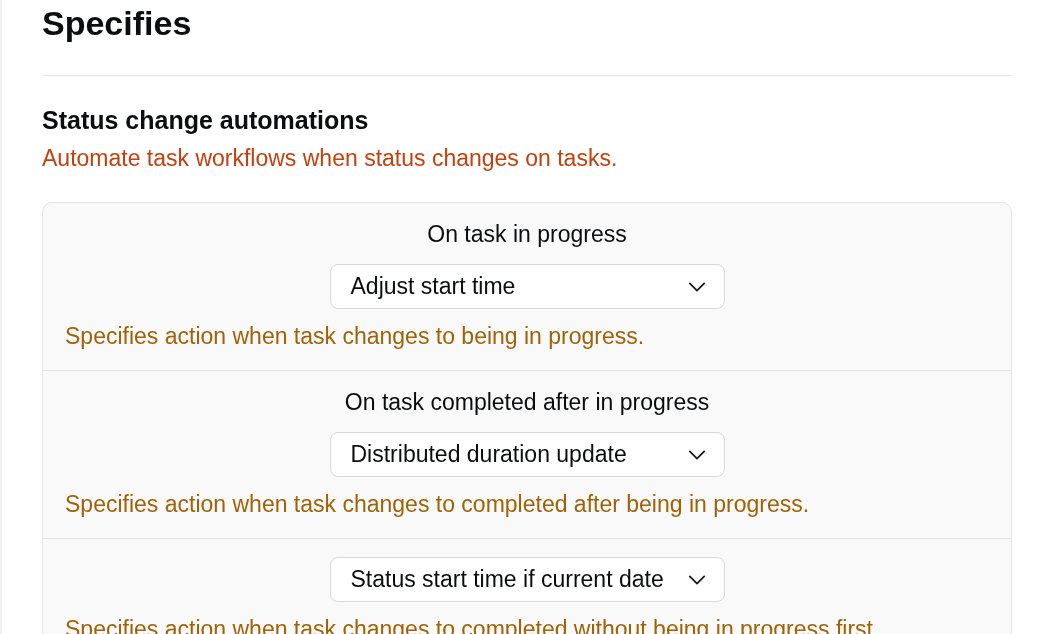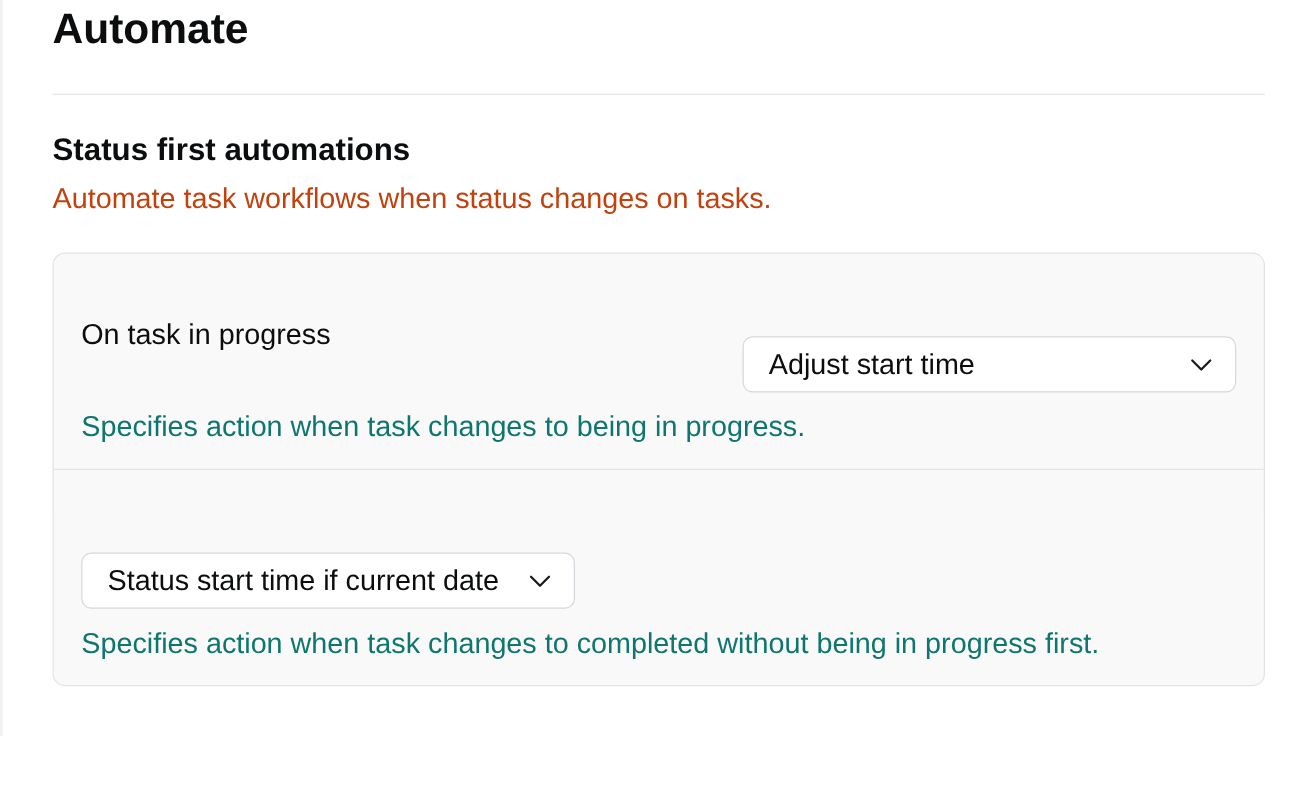--- a/index.html
+++ b/index.html
@@ -51,86 +51,100 @@
   }
   .row:last-child {
     border-bottom: none;
   }
   .row-top {
     display: flex;
     align-items: center;
     justify-content: space-between;
     gap: 16px;
     margin-bottom: 14px;
+    flex-direction: column;
   }
   .row-label {
     font-size: 23px;
     color: #0c0d0e;
     font-weight: 400;
   }
   .row-help {
     font-size: 23px;
-    color: #0f766e;
+    color: #a16207;
   }
   .select {
     display: flex;
     align-items: center;
     justify-content: space-between;
     gap: 6px;
     background: #ffffff;
     border: 1px solid #d7d8dd;
     border-radius: 8px;
     padding: 8px 18px 8px 20px;
     font-size: 23px;
     color: #0c0d0e;
     cursor: pointer;
     min-width: 395px;
     white-space: nowrap;
-    margin-top: 48px;
   }
   .select .chevron {
     flex-shrink: 0;
     width: 18px;
     height: 18px;
     display: flex;
     align-items: center;
     justify-content: center;
   }
   .select .chevron svg {
     width: 18px;
     height: 12px;
   }
 </style>
 </head>
 <body>
 
 <div class="container">
-  <h1 class="page-title">Automate</h1>
+  <h1 class="page-title">Specifies</h1>
   <hr class="divider">
 
-  <h2 class="section-title">Status first automations</h2>
+  <h2 class="section-title">Status change automations</h2>
   <p class="section-desc">Automate task workflows when status changes on tasks.</p>
 
   <div class="card">
 
     <div class="row">
       <div class="row-top">
         <div class="row-label">On task in progress</div>
         <div class="select">
           <span>Adjust start time</span>
           <span class="chevron">
             <svg viewBox="0 0 20 12" fill="none" stroke="#1a1a1f" stroke-width="2" stroke-linecap="round" stroke-linejoin="round">
                 <polyline points="2,2 10,10 18,2"></polyline>
               </svg>
           </span>
         </div>
       </div>
       <div class="row-help">Specifies action when task changes to being in progress.</div>
     </div>
 
+    <div class="row">
+      <div class="row-top">
+        <div class="row-label">On task completed after in progress</div>
+        <div class="select">
+          <span>Distributed duration update</span>
+          <span class="chevron">
+            <svg viewBox="0 0 20 12" fill="none" stroke="#1a1a1f" stroke-width="2" stroke-linecap="round" stroke-linejoin="round">
+                <polyline points="2,2 10,10 18,2"></polyline>
+              </svg>
+          </span>
+        </div>
+      </div>
+      <div class="row-help">Specifies action when task changes to completed after being in progress.</div>
+    </div>
 
     <div class="row">
       <div class="row-top">
         <div class="select">
           <span>Status start time if current date</span>
           <span class="chevron">
             <svg viewBox="0 0 20 12" fill="none" stroke="#1a1a1f" stroke-width="2" stroke-linecap="round" stroke-linejoin="round">
                 <polyline points="2,2 10,10 18,2"></polyline>
               </svg>
           </span>

